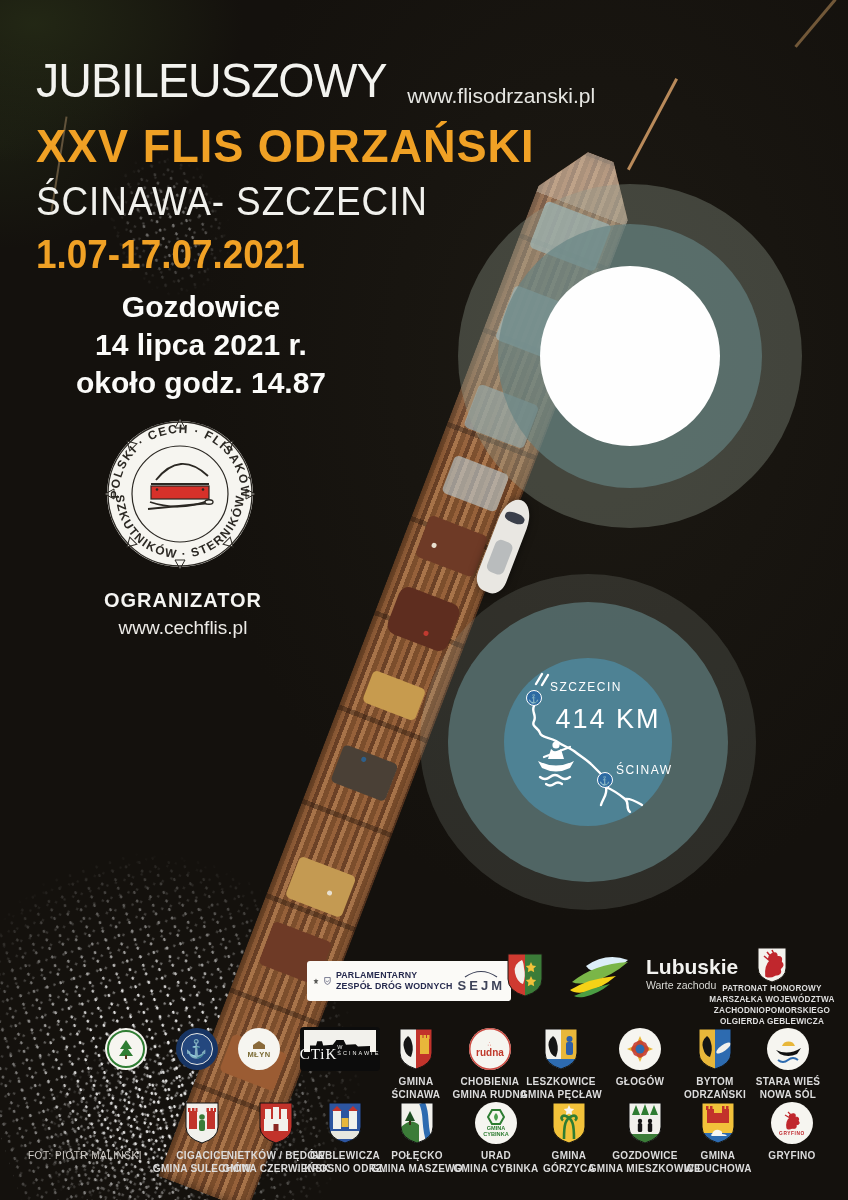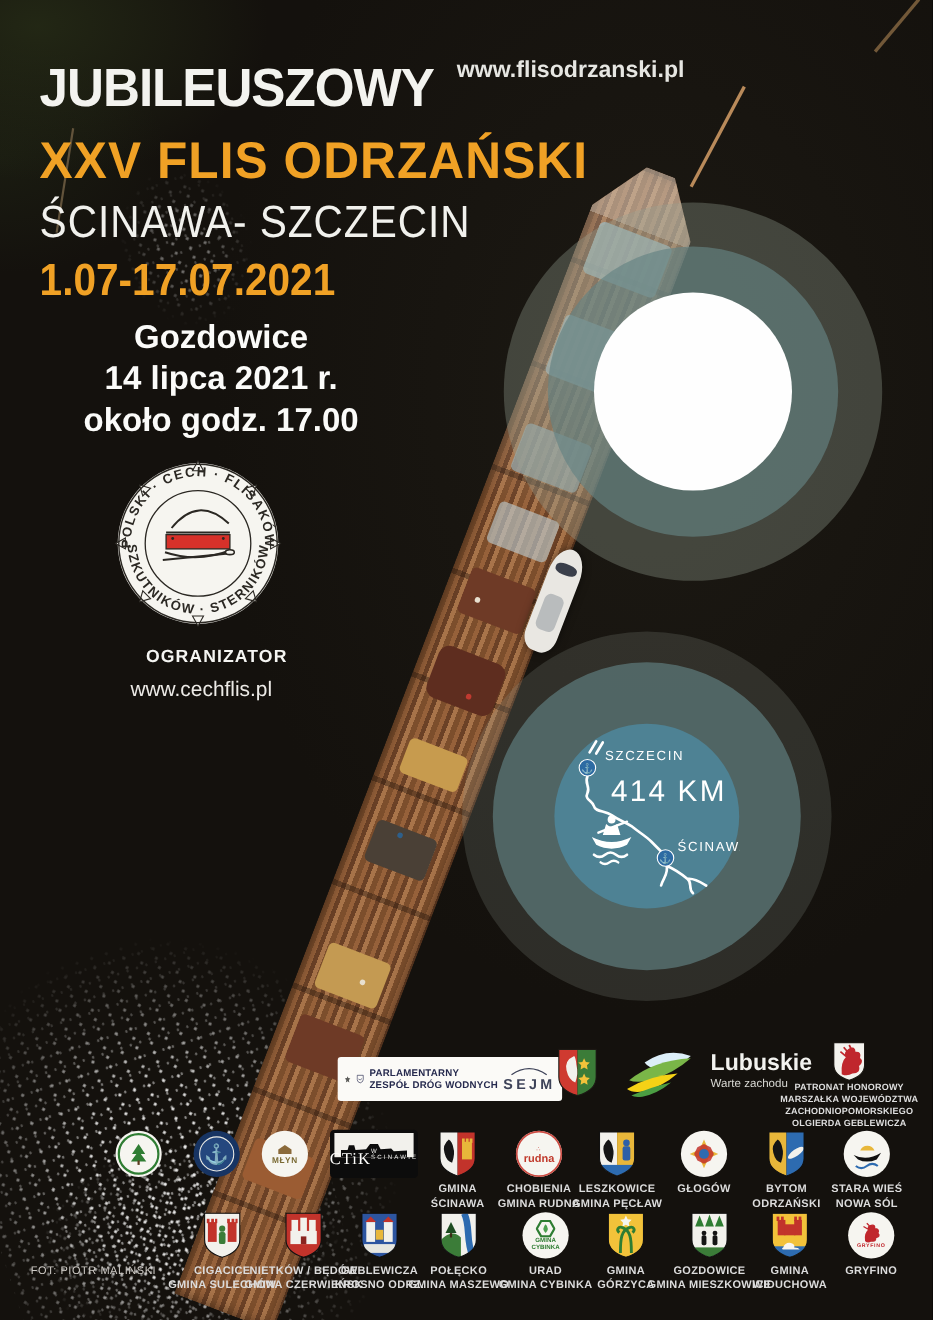--- a/index.html
+++ b/index.html
@@ -40,29 +40,29 @@
   .mast{left:627px;top:66px;width:2.5px;height:103px;background:#b98a5a;transform:rotate(28deg);transform-origin:bottom left;}
   .pole2{left:814px;top:-8px;width:2.5px;height:62px;background:#8a6a44;transform:rotate(40deg);opacity:.8;}
   .stick{left:58px;top:116px;width:2px;height:96px;background:#6a5a40;transform:rotate(9deg);opacity:.9;}
   .boat{left:489px;top:497px;width:30px;height:98px;background:#e9e7e2;transform:rotate(21deg);
     border-radius:55% 55% 45% 45% / 28% 28% 18% 18%;box-shadow:0 0 8px rgba(0,0,0,.5);}
   .boat::before{content:"";position:absolute;left:5px;top:14px;width:20px;height:10px;background:#3a3f4a;border-radius:40%;}
   .boat::after{content:"";position:absolute;left:6px;top:44px;width:18px;height:34px;background:#b9bcbd;border-radius:6px;}
   
   .ring{border-radius:50%;}
   
-  .t-title{left:36px;top:52px;display:flex;align-items:flex-start;color:#f3f3ef;font-weight:bold;}
+  .t-title{left:36px;top:52px;display:flex;align-items:flex-end;color:#f3f3ef;}
   .t-title .main{font-size:49px;letter-spacing:-1px;transform:scaleX(.95);transform-origin:left;}
   .t-title .site{font-size:21px;color:#e6e6e2;margin-left:2px;}
   .t-event{left:36px;top:118px;font-size:47px;font-weight:800;color:#f0a125;letter-spacing:1px;transform:scaleX(.96);transform-origin:left;}
   .t-route{left:36px;top:178px;font-size:41px;color:#f1f1ed;letter-spacing:1px;transform:scaleX(.9);transform-origin:left;}
   .t-dates{left:36px;top:231px;font-size:41px;font-weight:800;color:#f0a125;transform:scaleX(.9);transform-origin:left;}
   .t-info{left:28px;top:288px;width:346px;text-align:center;font-size:30px;font-weight:800;color:#fbfbf9;line-height:1.27;}
   
-  .org-label{left:92px;top:589px;width:210px;text-align:center;font-size:16px;font-weight:800;color:#f5f5f2;letter-spacing:1px;}
+  .org-label{left:78px;top:589px;width:210px;text-align:center;font-size:20px;font-weight:800;color:#f5f5f2;letter-spacing:1px;}
   .org-site{left:78px;top:617px;width:210px;text-align:center;font-size:19px;color:#eceae6;}
   .sealtxt{font-size:12px;font-weight:bold;letter-spacing:1.5px;fill:#2b2823;}
   
   .map-label{font-size:12px;letter-spacing:1.5px;fill:#fff;}
   .map-km{font-size:27px;letter-spacing:2px;fill:#fff;}
   .anch{font-size:9px;fill:#fff;}
   
   .sejm{left:307px;top:961px;width:204px;height:40px;background:#fbfaf7;border-radius:3px;
     display:flex;align-items:center;padding:0 6px;gap:5px;box-sizing:border-box;}
   .sejm .tx{font-size:8.8px;font-weight:800;color:#262a4e;line-height:1.2;letter-spacing:.2px;white-space:nowrap;}
@@ -154,21 +154,21 @@
   <div class="abs t-title">
     <span class="main">JUBILEUSZOWY</span>
     <span class="site">www.flisodrzanski.pl</span>
   </div>
   <div class="abs t-event">XXV FLIS ODRZAŃSKI</div>
   <div class="abs t-route">ŚCINAWA- SZCZECIN</div>
   <div class="abs t-dates">1.07-17.07.2021</div>
   <div class="abs t-info">
     <div>Gozdowice</div>
     <div>14 lipca 2021 r.</div>
-    <div>około godz. 17.00</div>
+    <div>około godz. 14.87</div>
   </div>
 
   <svg class="abs" style="left:104px;top:418px;" width="152" height="152" viewBox="0 0 152 152">
     <defs>
       <path id="arcT" d="M15,76 a61,61 0 0 1 122,0"></path>
       <path id="arcB" d="M12,76 a64,64 0 0 0 128,0"></path>
     </defs>
     <circle cx="76" cy="76" r="73" fill="#f6f5f0"></circle>
     <g fill="#f6f5f0" stroke="#2b2823" stroke-width="1">
       <path d="M76,1 l-5,9 h10 z"></path>

